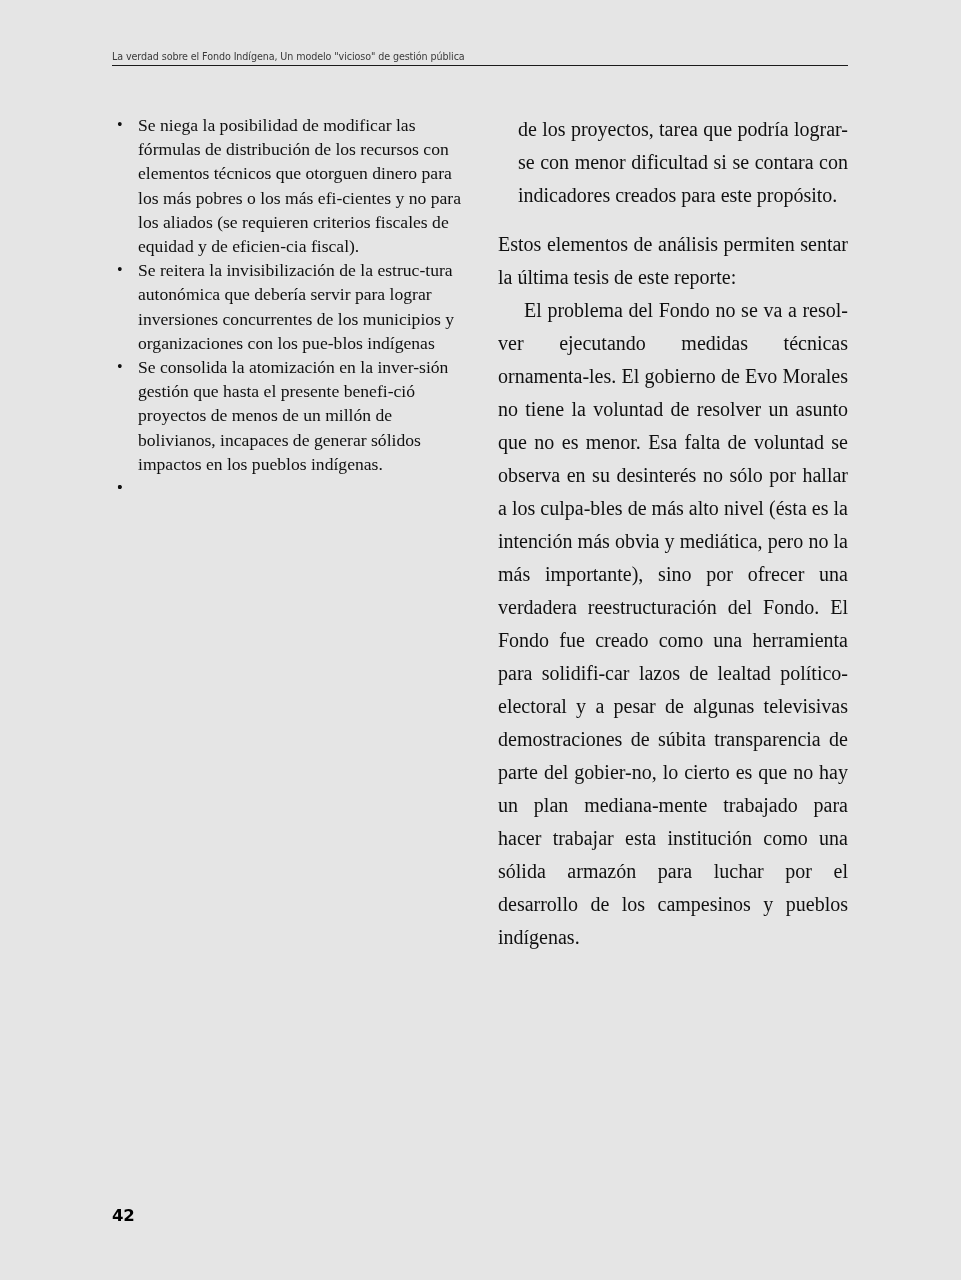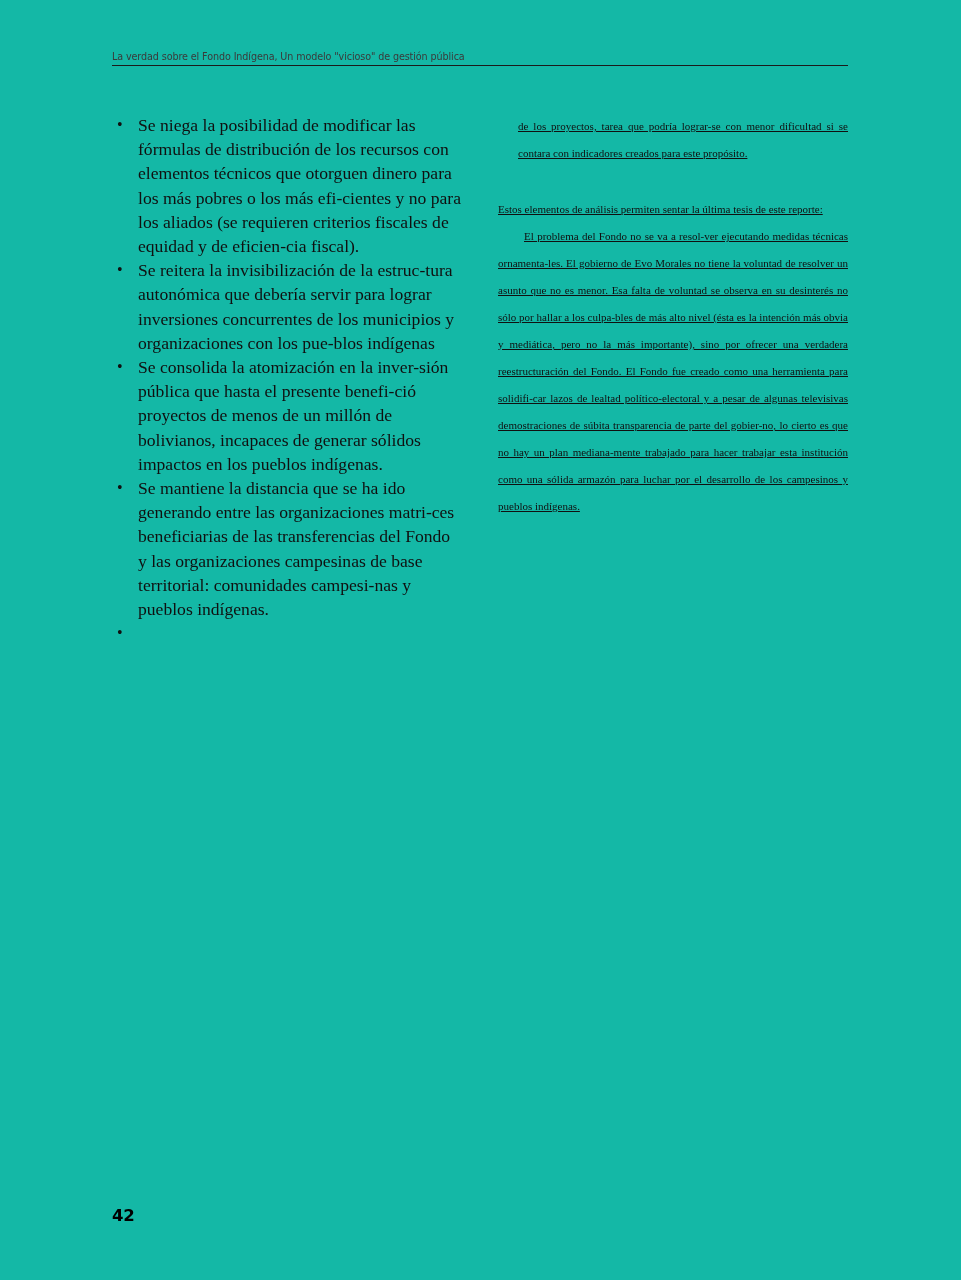--- a/index.html
+++ b/index.html
@@ -12,21 +12,21 @@
     height: 1280px;
     position: relative;
     font-family: "Liberation Serif", "DejaVu Serif", serif;
     color: #101010;
     overflow: hidden;
   }
 
   .page {
     position: absolute;
     inset: 0;
-    background: #14b8a6;
+    background: #e5e5e5;
   }
 
   
   .running-head {
     position: absolute;
     left: 112px;
     top: 50px;
     width: 736px;
   }
   .running-head-text {
@@ -78,35 +78,34 @@
     position: absolute;
     left: 5px;
     top: 0;
     font-size: 16px;
     line-height: 24.2px;
   }
 
   
   p.para {
     margin: 0;
-    font-size: 11px;
-    line-height: 27px;
+    font-size: 20px;
+    line-height: 33px;
     text-align: justify;
     text-justify: inter-word;
     hyphens: manual;
-    text-decoration: underline;
   }
   p.para.cont-indent {
     padding-left: 20px;
   }
   p.para.first-indent {
     text-indent: 26px;
   }
   p.spaced-above {
-    margin-top: 29px;
+    margin-top: 16px;
   }
 
   
   .folio {
     position: absolute;
     left: 112px;
     top: 1206px;
     font-family: "DejaVu Sans", "Liberation Sans", sans-serif;
     font-weight: bold;
     font-size: 16.5px;
@@ -132,25 +131,24 @@
         <li>
           <span class="bullet-glyph">•</span>
           <span>Se niega la posibilidad de modificar las fórmulas de distribución de los recursos con elementos técnicos que otorguen dinero para los más pobres o los más efi-cientes y no para los aliados (se requieren criterios fiscales de equidad y de eficien-cia fiscal).</span>
         </li>
         <li>
           <span class="bullet-glyph">•</span>
           <span>Se reitera la invisibilización de la estruc-tura autonómica que debería servir para lograr inversiones concurrentes de los municipios y organizaciones con los pue-blos indígenas</span>
         </li>
         <li>
           <span class="bullet-glyph">•</span>
-          <span>Se consolida la atomización en la inver-sión pública que hasta el presente benefi-ció proyectos de menos de un millón de bolivianos, incapaces de generar sólidos impactos en los pueblos indígenas.</span>
+          <span>Se consolida la atomización en la inver-sión gestión que hasta el presente benefi-ció proyectos de menos de un millón de bolivianos, incapaces de generar sólidos impactos en los pueblos indígenas.</span>
         </li>
         <li>
           <span class="bullet-glyph">•</span>
-          <span>Se mantiene la distancia que se ha ido generando entre las organizaciones matri-ces beneficiarias de las transferencias del Fondo y las organizaciones campesinas de base territorial: comunidades campesi-nas y pueblos indígenas.</span>
         </li>
         <li>
           <span class="bullet-glyph">•</span>
         </li>
       </ul>
     </div>
 
     <div class="col col-right">
       <p class="para cont-indent">de los proyectos, tarea que podría lograr-se con menor dificultad si se contara con indicadores creados para este propósito.</p>
       <p class="para spaced-above">Estos elementos de análisis permiten sentar la última tesis de este reporte:</p>

